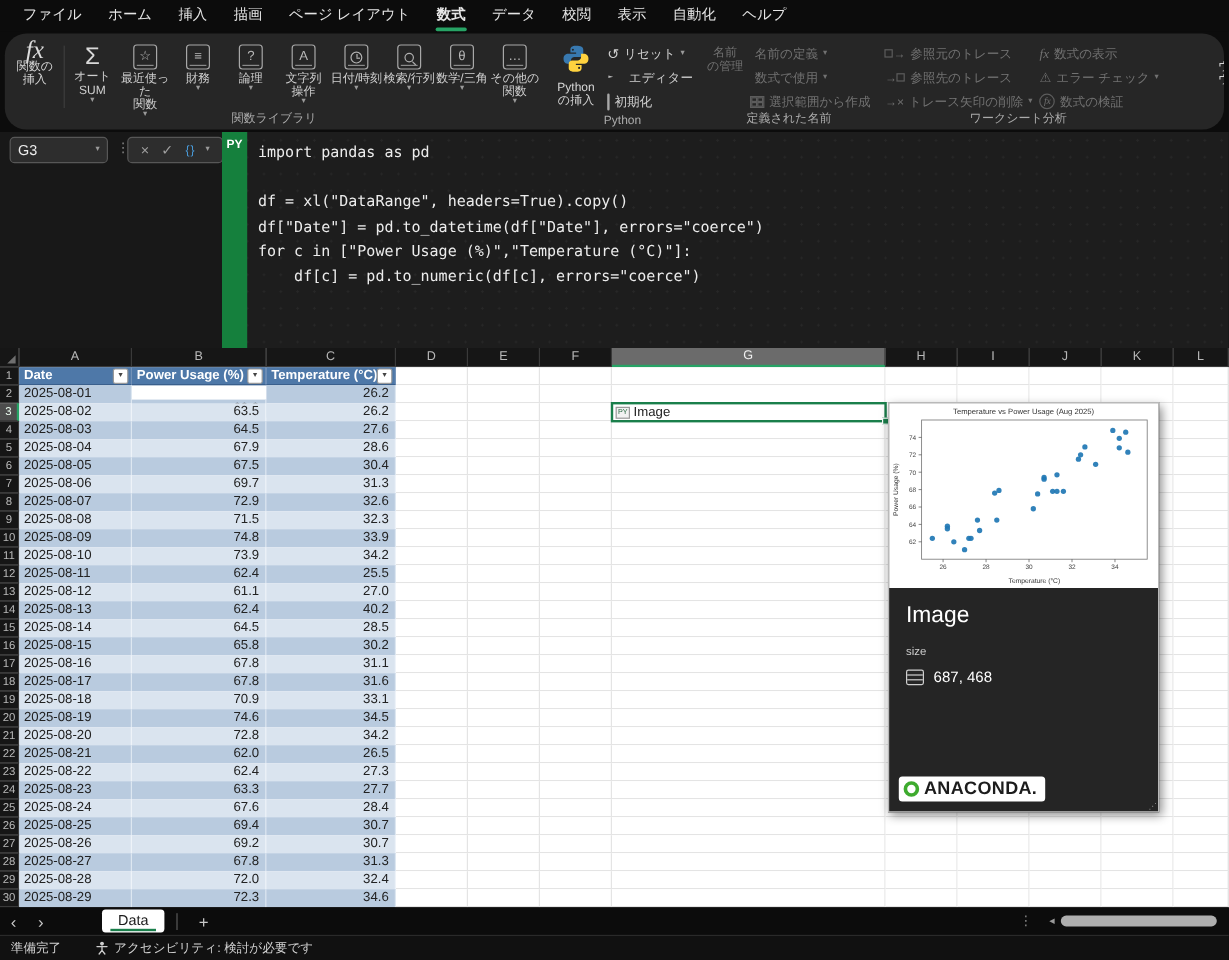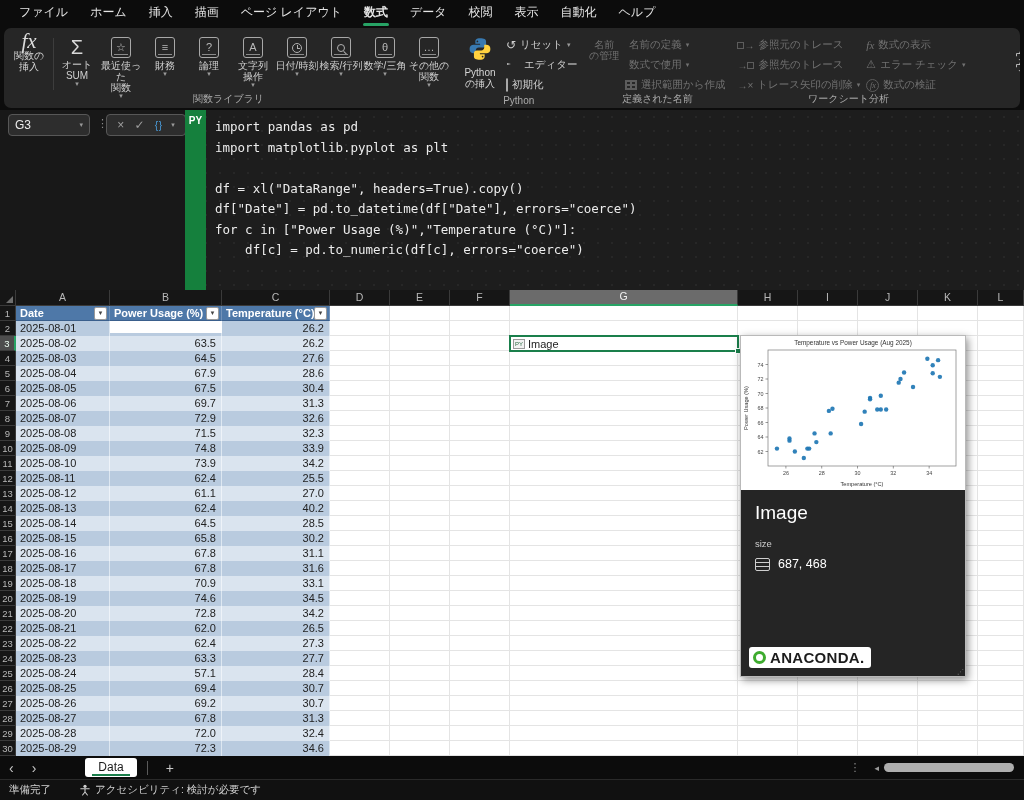--- a/index.html
+++ b/index.html
@@ -10,21 +10,21 @@
   
   #tabbar { position:absolute; left:0; top:0; width:1024px; height:26px; display:flex;
     align-items:center; padding-left:8px; background:#0c0c0c; }
   .tab { color:#e6e6e6; font-size:12px; padding:5px 11px 6px; position:relative; cursor:default; white-space:nowrap; }
   .tab.active { font-weight:bold; }
   .tab.active::after { content:''; position:absolute; left:10px; right:10px; bottom:1px; height:3px;
     background:#27a365; border-radius:2px; }
 
   
   #ribbon { position:absolute; left:4px; top:28px; width:1016px; height:80px; background:#262626;
-    border-radius:7px; display:flex; align-items:stretch; overflow:hidden; }
+    border-radius:18px; display:flex; align-items:stretch; overflow:hidden; }
   .rgroup { position:relative; display:flex; align-items:flex-start; padding:4px 2px 14px; }
   .rgroup .glabel { position:absolute; left:0; right:0; bottom:2px; text-align:center;
     font-size:10px; color:#ababab; white-space:nowrap; }
   .rdiv { width:1px; background:#3d3d3d; margin:6px 1px; }
   .bigbtn { width:46px; display:flex; flex-direction:column; align-items:center; padding-top:4px;
     color:#d6d6d6; font-size:10px; text-align:center; white-space:pre-line; line-height:11px; border-radius:4px; }
   .smallbtn { width:44px; display:flex; flex-direction:column; align-items:center; padding-top:5px;
     color:#cfcfcf; font-size:10px; text-align:center; white-space:pre-line; line-height:11px; border-radius:4px; }
   .stack { display:flex; flex-direction:column; justify-content:flex-start; gap:3px; padding-top:4px; }
   .rowbtn { display:flex; align-items:center; gap:4px; color:#cfcfcf; font-size:10.5px;
@@ -291,21 +291,20 @@
       <span>✓</span>
       <span class="fn">{&nbsp;}</span>
       <span class="chev">▾</span>
     </div>
     <div id="codepane">
       <div id="pystrip">
         <span>PY</span>
       </div>
       <div id="code">
           <div class="code-line">import pandas as pd</div>
-          <div class="code-line">import matplotlib.pyplot as plt</div>
           <div class="code-line"></div>
           <div class="code-line">df = xl("DataRange", headers=True).copy()</div>
           <div class="code-line">df["Date"] = pd.to_datetime(df["Date"], errors="coerce")</div>
           <div class="code-line">for c in ["Power Usage (%)","Temperature (°C)"]:</div>
           <div class="code-line">    df[c] = pd.to_numeric(df[c], errors="coerce")</div>
         </div>
     </div>
   </div>
 
   <div id="grid">
@@ -640,21 +639,21 @@
       <div class="cell" style="left: 390px; top: 361px; width: 60px;"></div>
       <div class="cell" style="left: 450px; top: 361px; width: 60px;"></div>
       <div class="cell" style="left: 510px; top: 361px; width: 228px;"></div>
       <div class="cell" style="left: 738px; top: 361px; width: 60px;"></div>
       <div class="cell" style="left: 798px; top: 361px; width: 60px;"></div>
       <div class="cell" style="left: 858px; top: 361px; width: 60px;"></div>
       <div class="cell" style="left: 918px; top: 361px; width: 60px;"></div>
       <div class="cell" style="left: 978px; top: 361px; width: 46px;"></div>
       <div class="rh" style="top: 376px;">25</div>
       <div class="cell band-b al" style="left: 16px; top: 376px; width: 94px;">2025-08-24</div>
-      <div class="cell band-b ar" style="left: 110px; top: 376px; width: 112px;">57.1</div>
+      <div class="cell band-b ar" style="left: 110px; top: 376px; width: 112px;">67.6</div>
       <div class="cell band-b ar" style="left: 222px; top: 376px; width: 108px;">28.4</div>
       <div class="cell" style="left: 330px; top: 376px; width: 60px;"></div>
       <div class="cell" style="left: 390px; top: 376px; width: 60px;"></div>
       <div class="cell" style="left: 450px; top: 376px; width: 60px;"></div>
       <div class="cell" style="left: 510px; top: 376px; width: 228px;"></div>
       <div class="cell" style="left: 738px; top: 376px; width: 60px;"></div>
       <div class="cell" style="left: 798px; top: 376px; width: 60px;"></div>
       <div class="cell" style="left: 858px; top: 376px; width: 60px;"></div>
       <div class="cell" style="left: 918px; top: 376px; width: 60px;"></div>
       <div class="cell" style="left: 978px; top: 376px; width: 46px;"></div>

